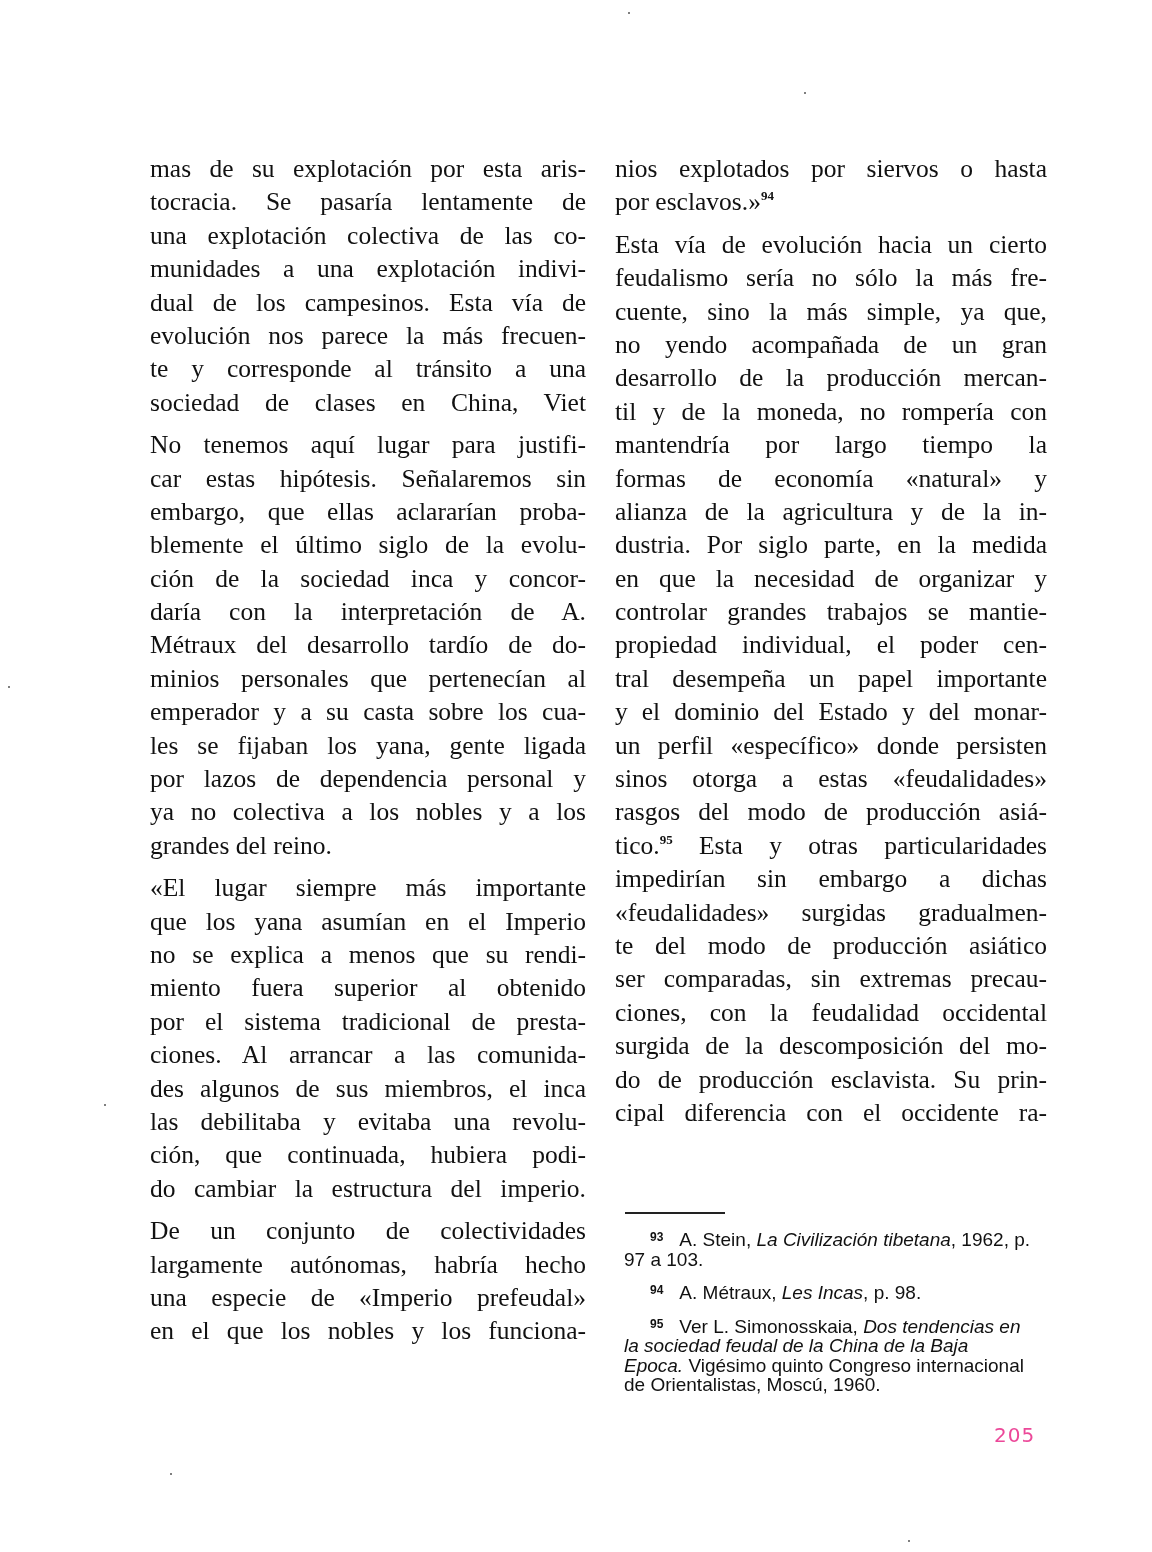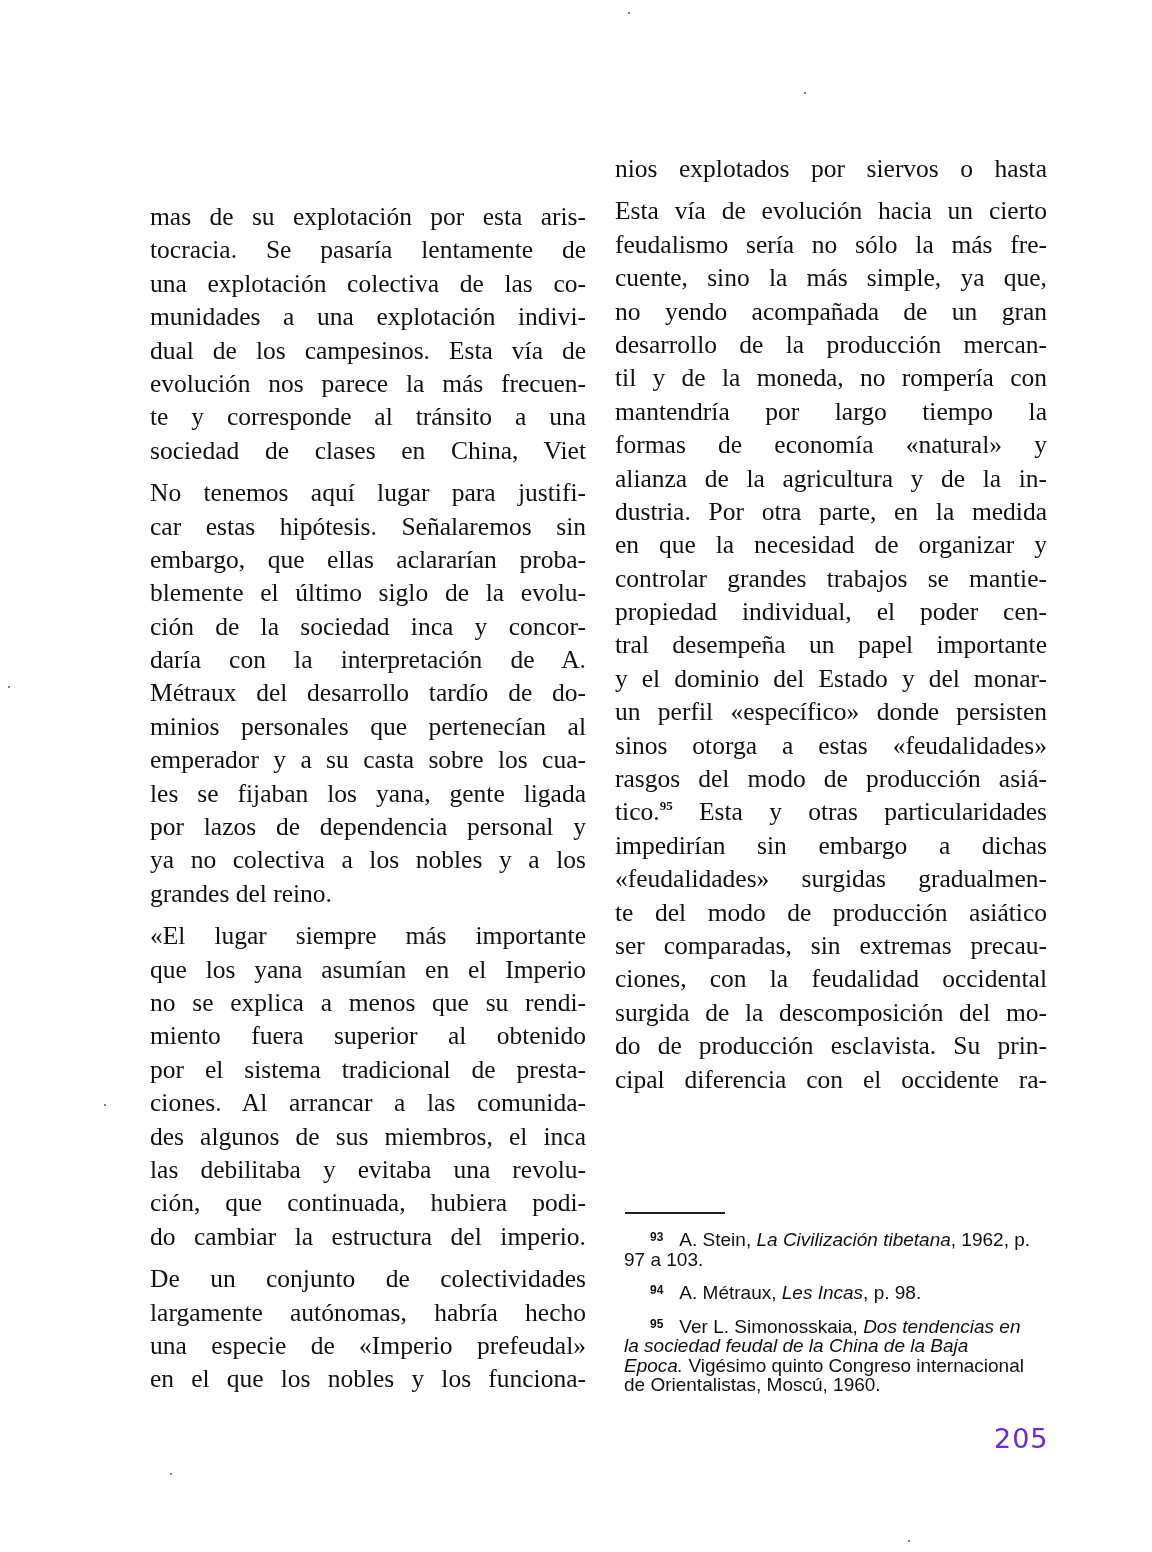--- a/index.html
+++ b/index.html
@@ -1,30 +1,30 @@
 <!DOCTYPE html>
 <html><head>
 <meta charset="utf-8">
 <style>
   html, body { margin:0; padding:0; background:#ffffff; }
   body { width:1152px; height:1552px; position:relative; overflow:hidden; color:#111; }
   .page { position:absolute; left:0; top:0; width:1152px; height:1552px; background:#fff; }
   .col { position:absolute; top:152px; width:436px; font-family:"Liberation Serif","DejaVu Serif",serif; font-size:25.5px; }
-  .col-left { left:150px;margin-top:48px; }
+  .col-left { left:150px; }
   .col-right { left:615px; width:432px; }
   .line { display:block; height:33.4px; line-height:33.4px; white-space:nowrap; text-align:justify; text-align-last:justify; }
   .line.last { text-align-last:left; }
   .para { margin-bottom:9px; }
   sup { font-size:13px; line-height:0; vertical-align:10px; font-weight:bold; }
   .rule { position:absolute; left:625px; top:1212px; width:100px; border-top:2px solid #222; }
   .notes { position:absolute; left:624px; width:408px; font-family:Liberation Sans, sans-serif; font-size:19px; color:#111; }
   .note { line-height:19.5px; margin-bottom:12px; }
   .note .num { font-size:12px; vertical-align:5px; margin-left:26px; margin-right:16px; font-weight:bold; }
   .note i { font-style:italic; }
-  .pagenum { position:absolute; left:994px; top:1423px; font-family:"DejaVu Sans","Liberation Sans",sans-serif; font-size:27px; letter-spacing:1px; color:#6d28d9; }
+  .pagenum { position:absolute; left:994px; top:1423px; font-family:"DejaVu Sans","Liberation Sans",sans-serif; font-size:20px; letter-spacing:1px; color:#ec4899; }
   .speck { position:absolute; width:2px; height:2px; background:#555; border-radius:1px; }
 </style>
 </head>
 <body>
 
 <div class="page">
 
   <div class="col col-left">
     <div class="para">
       <span class="line">mas de su explotación por esta aris-</span>
@@ -70,33 +70,34 @@
       <span class="line">De un conjunto de colectividades</span>
       <span class="line">largamente autónomas, habría hecho</span>
       <span class="line">una especie de «Imperio prefeudal»</span>
       <span class="line">en el que los nobles y los funciona-</span>
     </div>
   </div>
 
   <div class="col col-right">
     <div class="para">
       <span class="line">nios explotados por siervos o hasta</span>
+      <span class="line last"><span>por esclavos.»</span><sup>94</sup></span>
     </div>
 
     <div class="para">
       <span class="line">Esta vía de evolución hacia un cierto</span>
       <span class="line">feudalismo sería no sólo la más fre-</span>
       <span class="line">cuente, sino la más simple, ya que,</span>
       <span class="line">no yendo acompañada de un gran</span>
       <span class="line">desarrollo de la producción mercan-</span>
       <span class="line">til y de la moneda, no rompería con</span>
       <span class="line">mantendría por largo tiempo la</span>
       <span class="line">formas de economía «natural» y</span>
       <span class="line">alianza de la agricultura y de la in-</span>
-      <span class="line">dustria. Por otra parte, en la medida</span>
+      <span class="line">dustria. Por siglo parte, en la medida</span>
       <span class="line">en que la necesidad de organizar y</span>
       <span class="line">controlar grandes trabajos se mantie-</span>
       <span class="line">propiedad individual, el poder cen-</span>
       <span class="line">tral desempeña un papel importante</span>
       <span class="line">y el dominio del Estado y del monar-</span>
       <span class="line">un perfil «específico» donde persisten</span>
       <span class="line">sinos otorga a estas «feudalidades»</span>
       <span class="line">rasgos del modo de producción asiá-</span>
       <span class="line"><span>tico.</span><sup>95</sup><span> Esta y otras particularidades</span></span>
       <span class="line">impedirían sin embargo a dichas</span>

